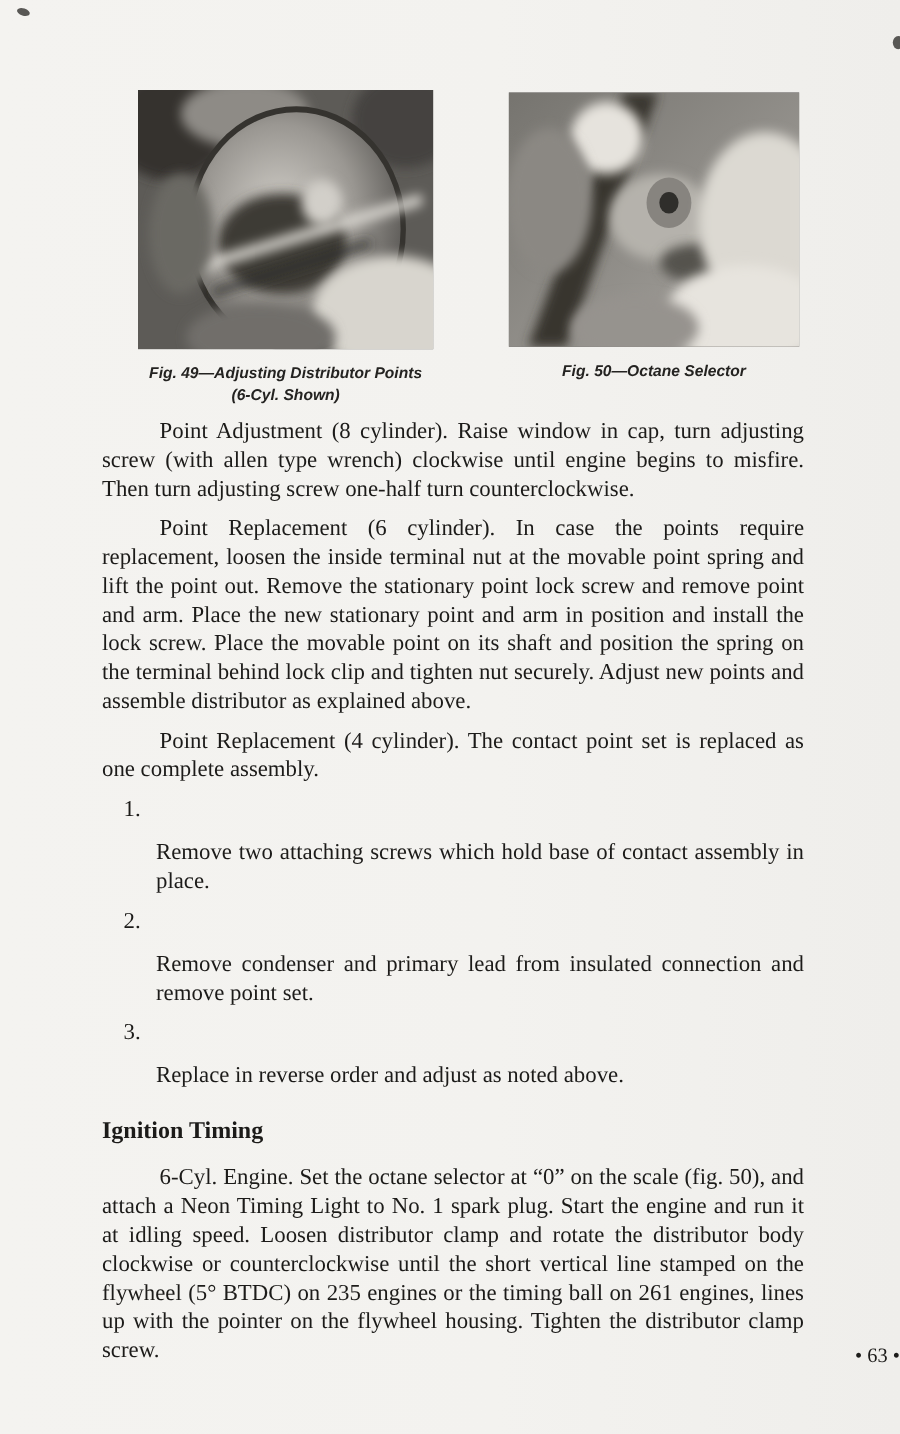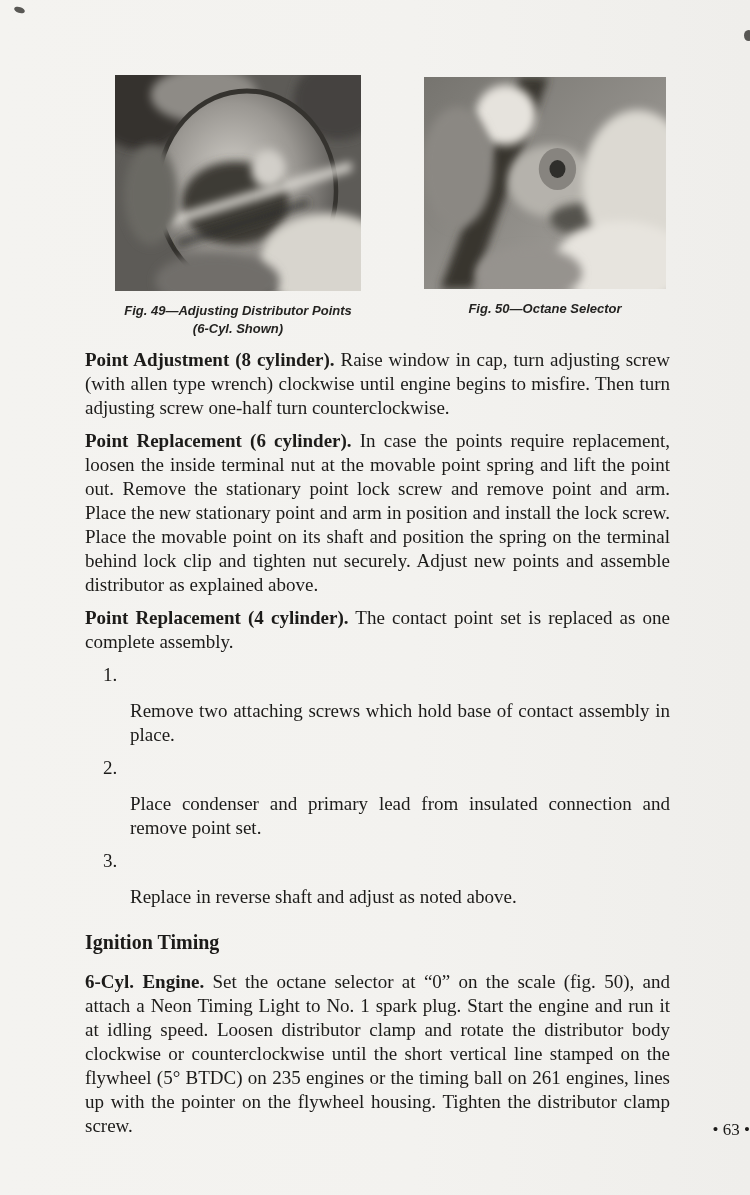--- a/index.html
+++ b/index.html
@@ -45,21 +45,21 @@
   .body-text {
     position: absolute;
     left: 85px;
     top: 348px;
     width: 585px;
     font-size: 19px;
     line-height: 24px;
     text-align: justify;
   }
   .para { margin: 0 0 9px 0; }
-  .lead { font-weight: bold; }
+  .lead { font-weight: normal; margin-left: 48px; }
   .steps { list-style: none; margin: 2px 0 9px 18px; }
   .step { display: flex; margin-bottom: 9px; }
   .step .num { flex: 0 0 27px; }
   .step .step-text { flex: 1; text-align: justify; margin-top: 36px; }
   .heading {
     font-size: 20px;
     line-height: 26px;
     font-weight: bold;
     text-align: left;
     margin: 20px 0 15px 0;
@@ -161,25 +161,25 @@
       <span class="lead">Point Replacement (4 cylinder).</span><span> The contact point set is replaced as one complete assembly.</span>
     </p>
 
     <ol class="steps">
       <li class="step">
         <span class="num">1.</span>
         <span class="step-text">Remove two attaching screws which hold base of contact assembly in place.</span>
       </li>
       <li class="step">
         <span class="num">2.</span>
-        <span class="step-text">Place condenser and primary lead from insulated connection and remove point set.</span>
+        <span class="step-text">Remove condenser and primary lead from insulated connection and remove point set.</span>
       </li>
       <li class="step">
         <span class="num">3.</span>
-        <span class="step-text">Replace in reverse shaft and adjust as noted above.</span>
+        <span class="step-text">Replace in reverse order and adjust as noted above.</span>
       </li>
     </ol>
 
     <h2 class="heading">Ignition Timing</h2>
 
     <p class="para">
       <span class="lead">6-Cyl. Engine.</span><span> Set the octane selector at “0” on the scale (fig. 50), and attach a Neon Timing Light to No. 1 spark plug. Start the engine and run it at idling speed. Loosen distributor clamp and rotate the distributor body clockwise or counterclockwise until the short vertical line stamped on the flywheel (5° BTDC) on 235 engines or the timing ball on 261 engines, lines up with the pointer on the flywheel housing. Tighten the distributor clamp screw.</span>
     </p>
 
   </main>

